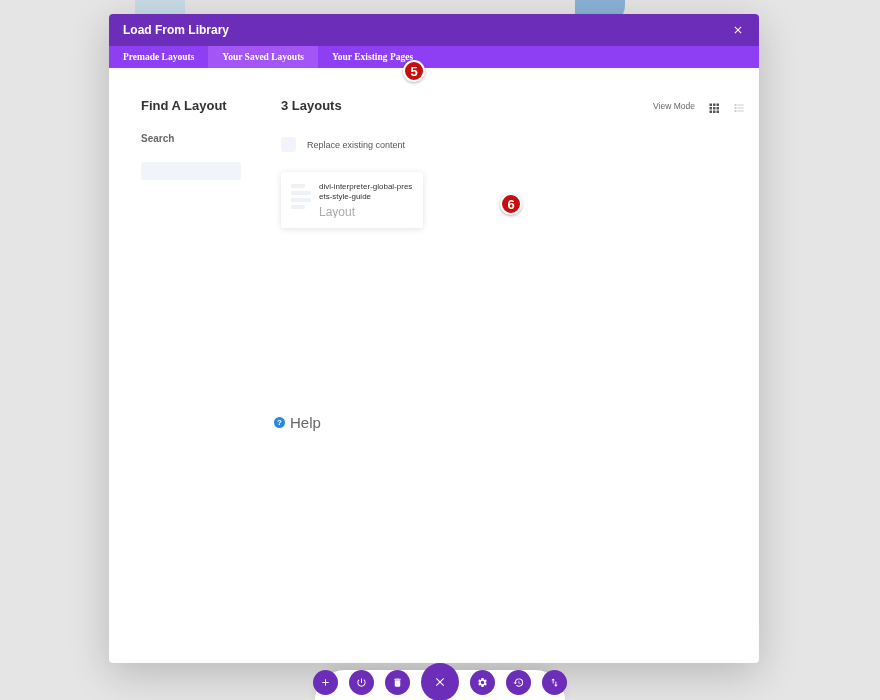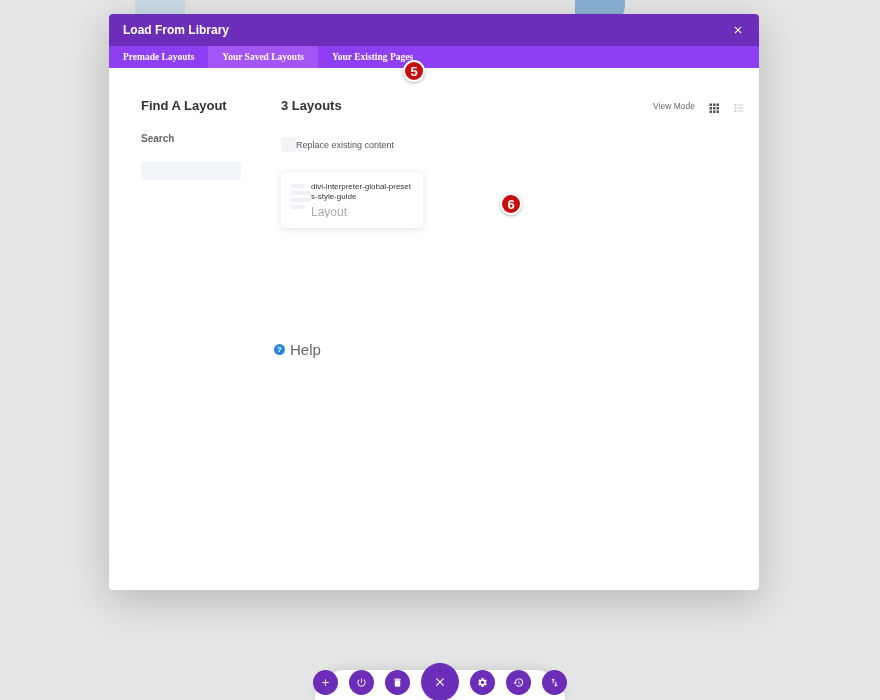--- a/index.html
+++ b/index.html
@@ -29,21 +29,21 @@
       height: 30px;
       background: #4c8fc9;
       opacity: 0.6;
       border-radius: 4px 4px 20px 4px;
     }
     .modal {
       position: absolute;
       top: 14px;
       left: 109px;
       width: 650px;
-      height: 576px;
+      height: 649px;
       background: #fff;
       box-shadow: 0 10px 40px rgba(0,0,0,0.2);
       border-radius: 4px;
       overflow: hidden;
       display: flex;
       flex-direction: column;
     }
     .modal-header {
       height: 32px;
       background: #6c2eb9;
@@ -138,20 +138,21 @@
     }
     .view-icon {
       width: 12px;
       height: 12px;
       cursor: pointer;
     }
     .view-icon svg { width: 100%; height: 100%; }
     .replace-row {
       display: flex;
       align-items: center;
+      gap: 11px;
       margin-bottom: 20px;
     }
     .checkbox {
       width: 15px;
       height: 15px;
       background: #f1f5f9;
       border-radius: 3px;
       cursor: pointer;
     }
     .replace-label {
@@ -159,20 +160,21 @@
       color: #555;
     }
     .layout-card {
       width: 142px;
       height: 56px;
       background: #fff;
       border-radius: 3px;
       box-shadow: 0 1px 6px rgba(0,0,0,0.12);
       padding: 10px;
       display: flex;
+      gap: 8px;
       cursor: pointer;
       justify-content: center;
     }
     .layout-thumb {
       width: 20px;
       flex-shrink: 0;
       display: flex;
       flex-direction: column;
       gap: 3px;
       padding-top: 2px;

